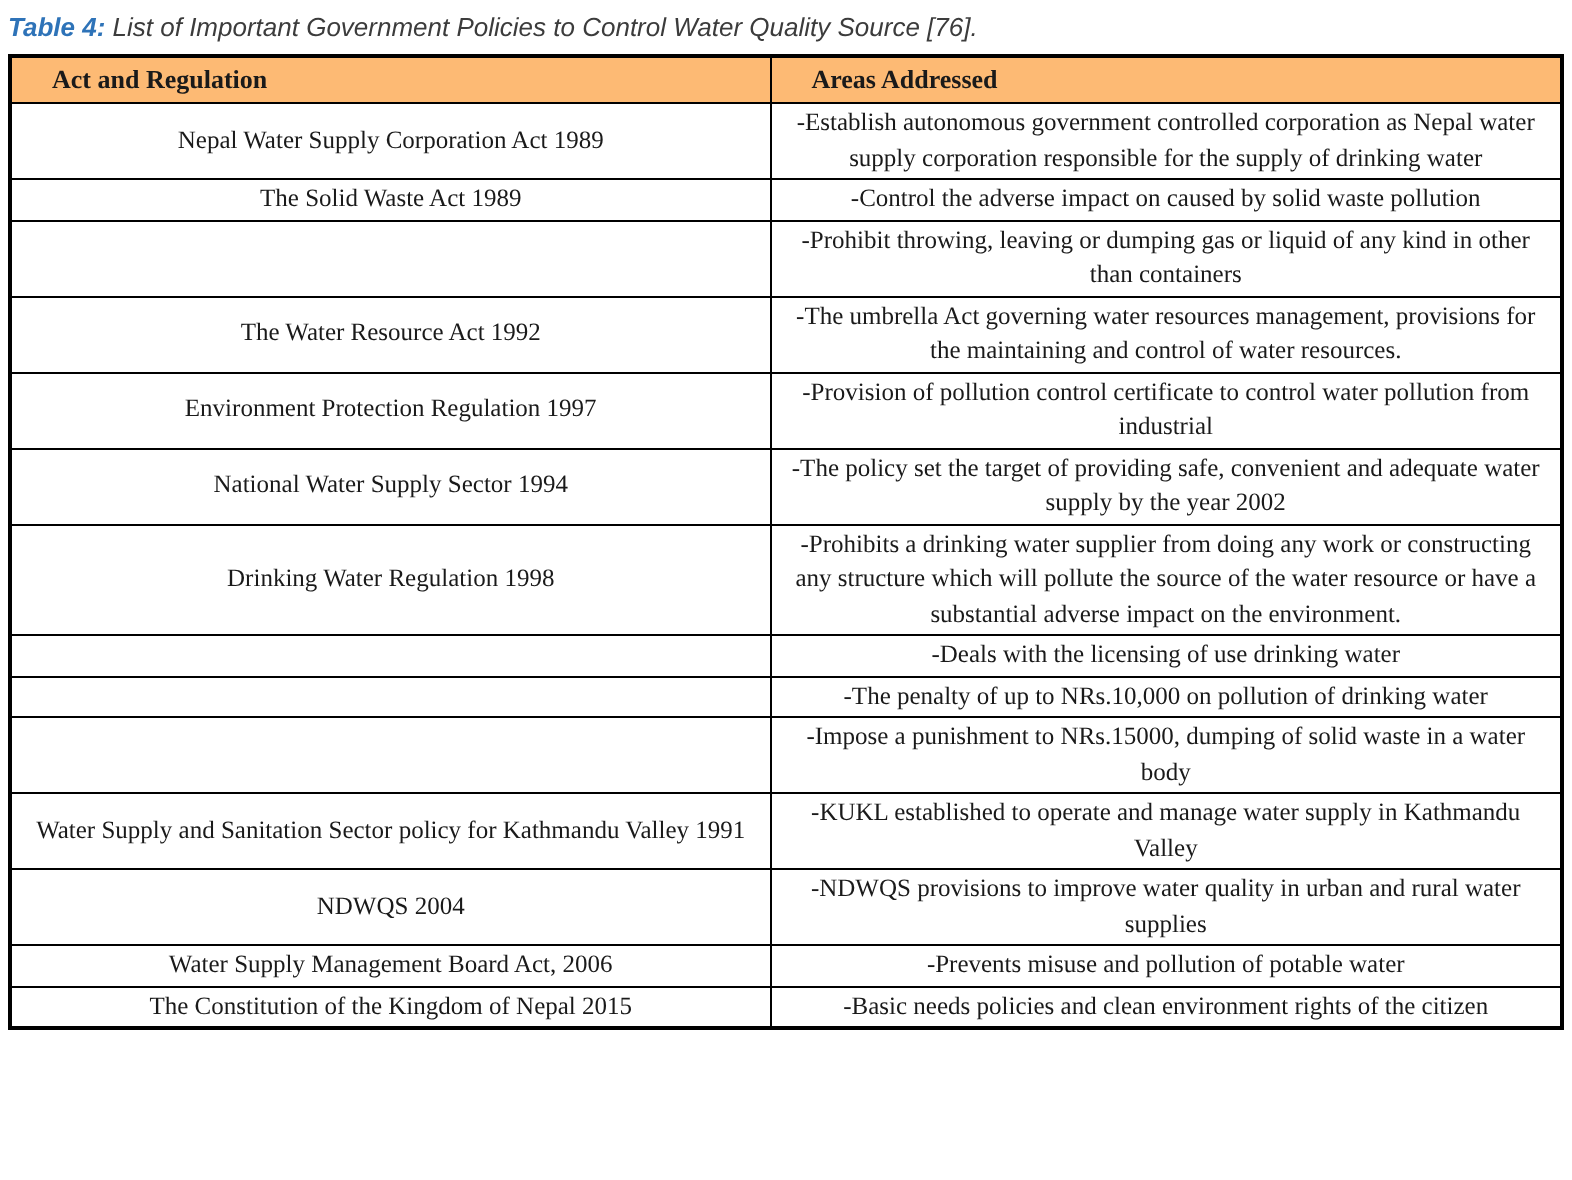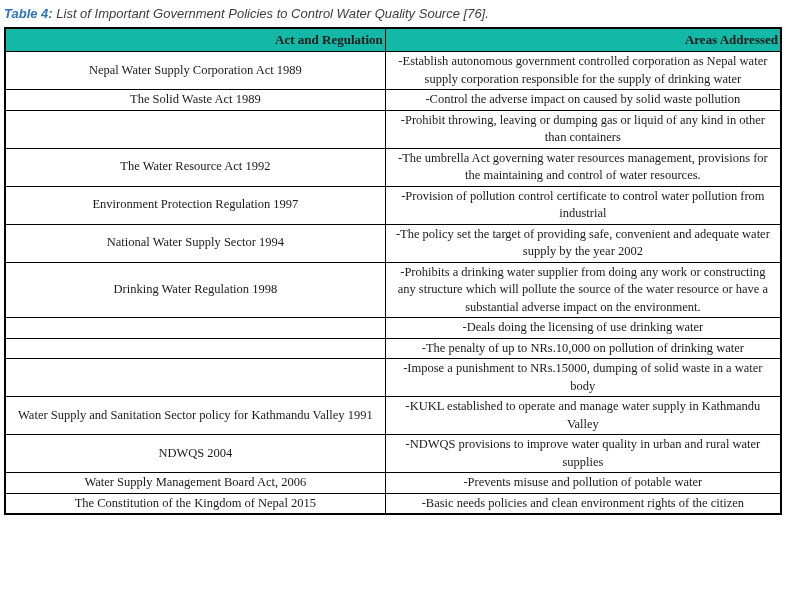--- a/index.html
+++ b/index.html
@@ -30,25 +30,25 @@
     width: 778px;
     margin-left: 4px;
     border: 2px solid #000000;
     font-family: "Liberation Serif", "DejaVu Serif", serif;
     color: #1a1a1a;
   }
   table.policy-table col.col-act   { width: 49%; }
   table.policy-table col.col-area  { width: 51%; }
   table.policy-table th {
     border: 1px solid #000000;
-    background: #14b8a6;
+    background: #fdba74;
     font-weight: bold;
     font-size: 13px;
-    padding: 3px 2px;
-    text-align: right;
+    padding: 3px 20px;
+    text-align: left;
   }
   table.policy-table td {
     border: 1px solid #000000;
     font-size: 12.5px;
     line-height: 17.5px;
     padding: 1px 8px;
     text-align: center;
     vertical-align: middle;
     word-wrap: break-word;
   }
@@ -103,21 +103,21 @@
     <td>-The policy set the target of providing safe, convenient and adequate water supply by the year 2002</td>
   </tr>
 
   <tr>
     <td>Drinking Water Regulation 1998</td>
     <td>-Prohibits a drinking water supplier from doing any work or constructing any structure which will pollute the source of the water resource or have a substantial adverse impact on the environment.</td>
   </tr>
 
   <tr>
     <td></td>
-    <td>-Deals doing the licensing of use drinking water</td>
+    <td>-Deals with the licensing of use drinking water</td>
   </tr>
 
   <tr>
     <td></td>
     <td>-The penalty of up to NRs.10,000 on pollution of drinking water</td>
   </tr>
 
 
   <tr>
     <td></td>

